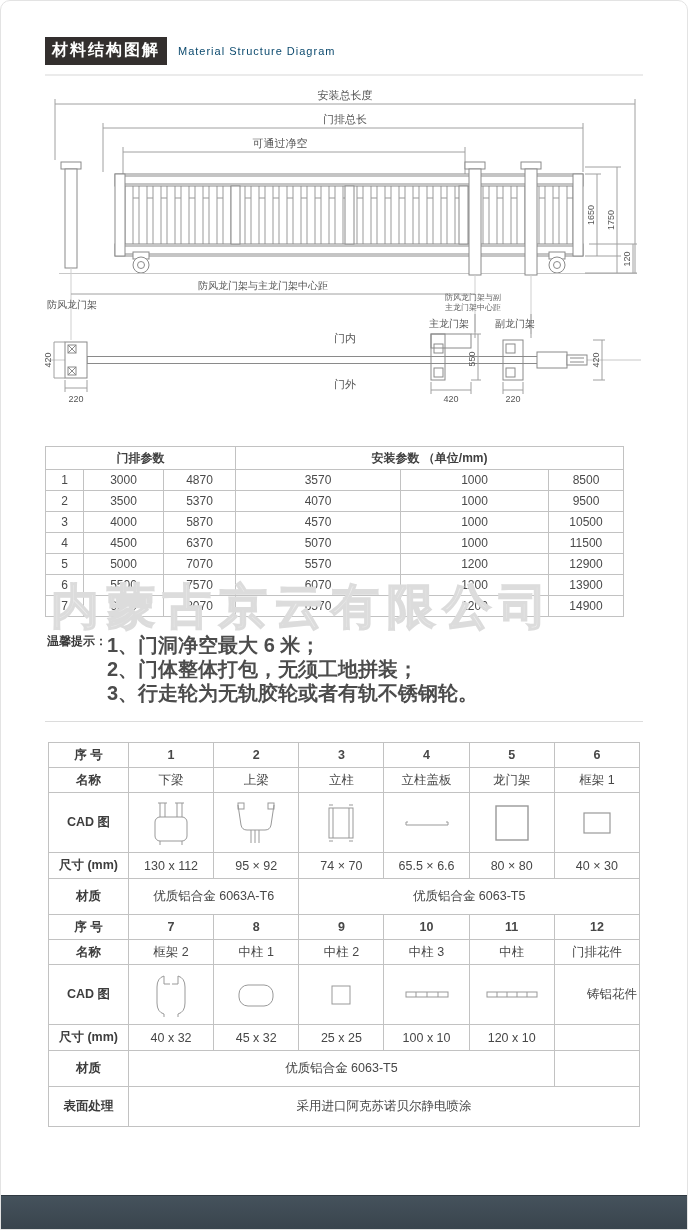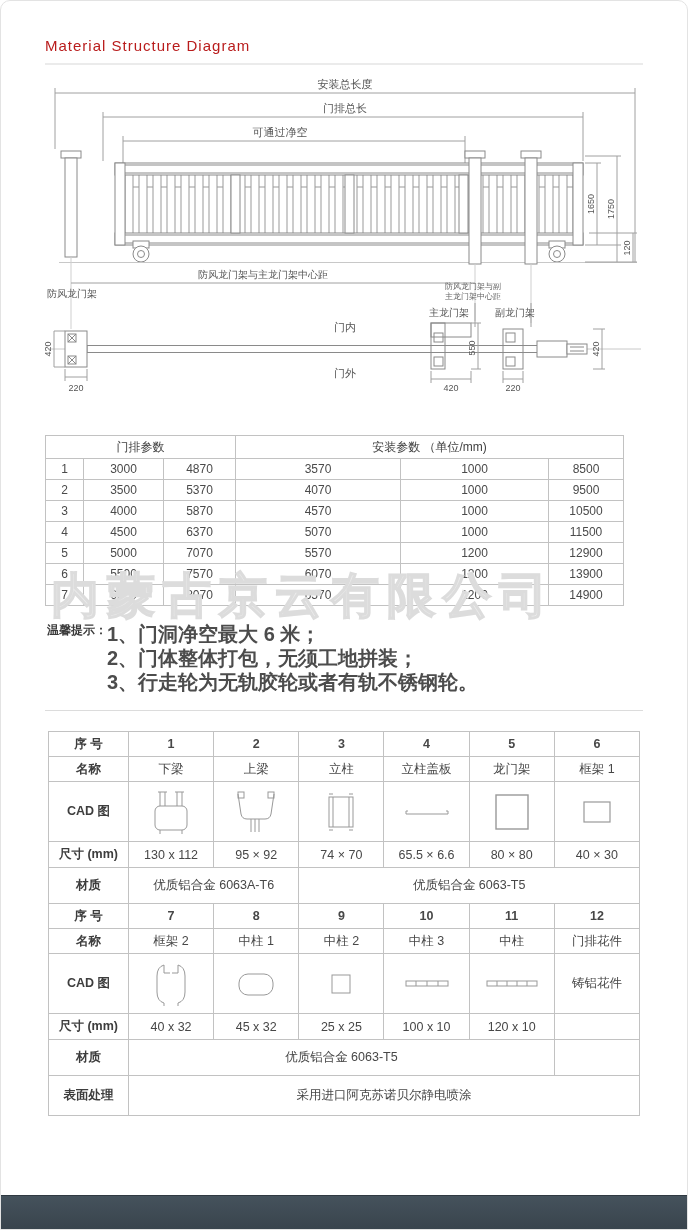--- a/index.html
+++ b/index.html
@@ -6,68 +6,69 @@
   html,body { background:#fff; }
   body { width:688px; height:1230px; font-family:"Liberation Sans","DejaVu Sans",sans-serif; }
   .page { position:relative; width:688px; height:1230px; background:#fff;
           border:1px solid #e3e3e3; border-radius:10px 10px 0 0; overflow:hidden; }
 
   
   .hdr { margin:36px 44px 0 44px; border-bottom:2px solid #ebebeb; padding-bottom:9px;
          display:flex; align-items:center; gap:11px; }
   .hdr-badge { background:#332f2e; color:#fff; font-size:16px; font-weight:bold;
                padding:3px 7px 4px 7px; letter-spacing:2px; }
-  .hdr-en { color:#b91c1c; font-size:15px; letter-spacing:1px; }
+  .hdr-en { color:#0c4a6e; font-size:11px; letter-spacing:1px; }
 
   
   .diagram-wrap { margin:6px 44px 0 44px; }
   .diagram-wrap svg text { font-family:"Liberation Sans","DejaVu Sans",sans-serif; }
 
   
   .ptable-wrap { position:relative; margin:8px 44px 0 44px; }
   table.ptable { width:578px; border-collapse:collapse; table-layout:fixed; }
   table.ptable th, table.ptable td { border:1px solid #c2c2c2; text-align:center;
       font-size:12px; color:#4a4a4a; padding:0; height:21px; }
-  table.ptable thead th { font-weight:normal; color:#3f3f3f;margin-top:28px; }
+  table.ptable thead th { font-weight:bold; color:#3f3f3f;margin-top:28px; }
   table.ptable .grp { height:23px; font-size:13px; }
   table.ptable .hdr2 th { height:24px; font-size:12px; }
   .watermark { position:absolute; left:6px; top:129px; font-size:48px; letter-spacing:8px;
       font-weight:bold; color:#ececec; -webkit-text-stroke:1.5px #dcdcdc;
       white-space:nowrap; pointer-events:none; z-index:3; }
 
   
   .tips { margin:16px 44px 0 46px; display:flex; align-items:flex-start; }
   .tips-label { font-size:12px; font-weight:bold; color:#3a3a3a; white-space:nowrap; }
   .tips-items { font-size:20px; color:#4c4c4c; line-height:24px;font-weight:bold; }
 
   .divider { margin:16px 44px 0 44px; border-top:1px solid #dcdcdc; }
 
   
   table.ctable { width:592px; margin:20px auto 0 auto; border-collapse:collapse; table-layout:fixed;border-radius:26px; }
   table.ctable th, table.ctable td { border:1px solid #c2c2c2; text-align:center;
       vertical-align:middle; font-size:12.5px; color:#474747; padding:2px; }
   table.ctable th { font-weight:bold; color:#3d3d3d; width:80px; }
   table.ctable .r-no td { height:25px; font-weight:bold; }
   table.ctable .r-name td { height:25px;text-align:center; }
-  table.ctable .r-cad td { height:60px; }
+  table.ctable .r-cad td { height:60px;text-align:right; }
   table.ctable .r-size td { height:26px; }
   table.ctable .r-mat td { height:36px; }
   table.ctable .r-surf td { height:40px; }
   .cadsvg { display:block; margin:0 auto; }
 
   
   .footer { position:absolute; left:0; right:0; bottom:0; height:34px;
             background:linear-gradient(#45525c,#39444d); border-top:1px solid #2f3941; }
 </style>
 </head>
 <body>
 
 <div class="page">
 
   <div class="hdr">
+    <span class="hdr-badge">材料结构图解</span>
     <span class="hdr-en">Material Structure Diagram</span>
   </div>
 
   <div class="diagram-wrap">
     <svg width="600" height="352" viewBox="0 0 600 352">
       <defs>
         <pattern id="bars" width="14" height="58" patternUnits="userSpaceOnUse">
           <rect x="4" y="0" width="6" height="58" fill="#fff" stroke="#9a9a9a" stroke-width="1"></rect>
         </pattern>
       </defs>

